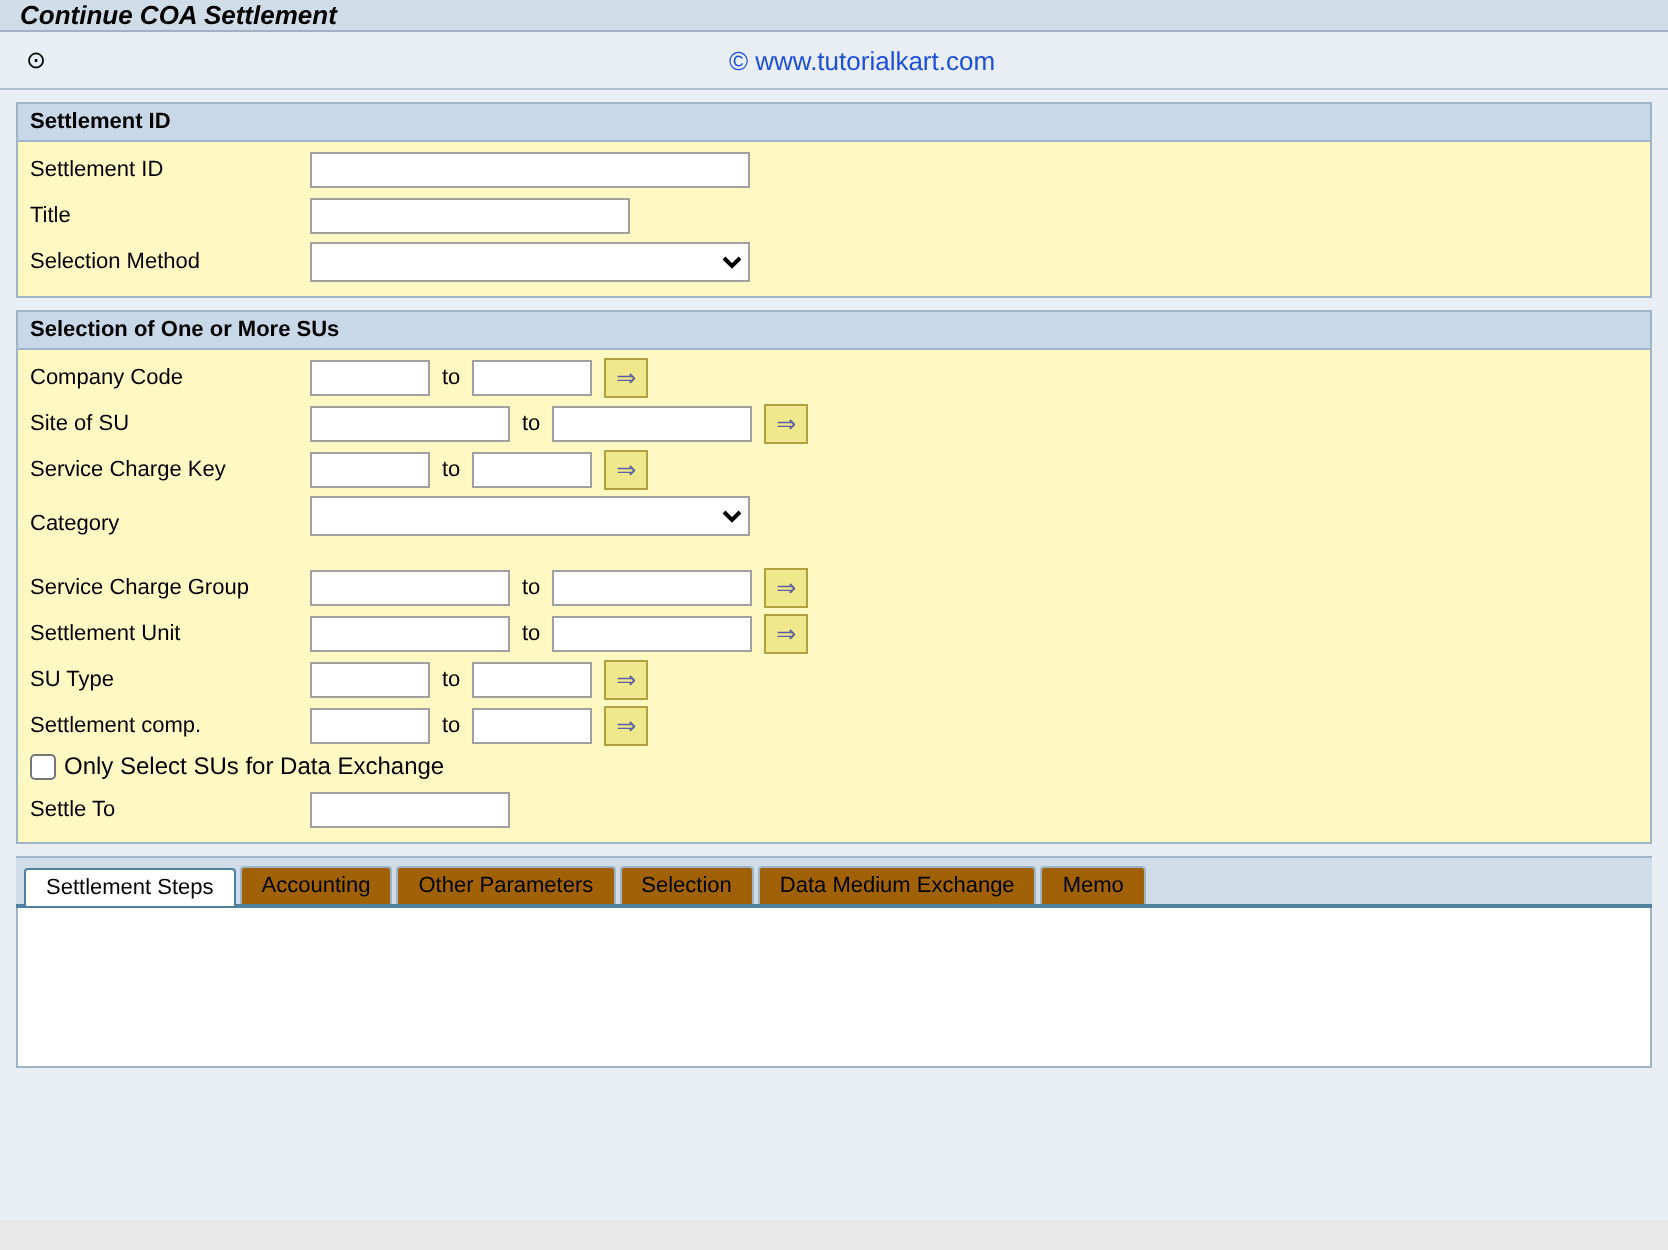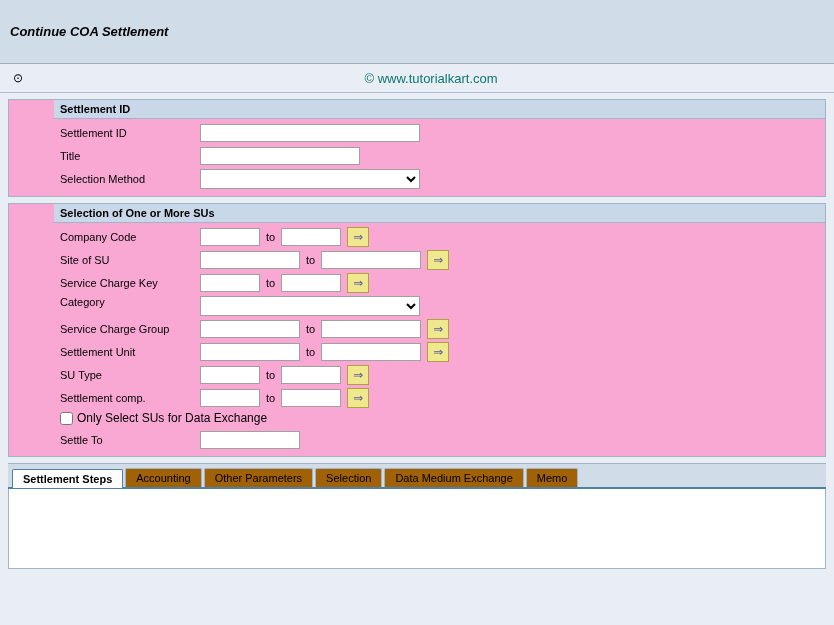--- a/index.html
+++ b/index.html
@@ -4,21 +4,21 @@
   <style>
     * { box-sizing: border-box; margin: 0; padding: 0; }
     body {
       font-family: Arial, sans-serif;
       font-size: 12px;
       background: #e8e8e8;
       color: #000;
     }
     .title-bar {
       background: #d0dce8;
-      padding: 24px 10px;
+      padding: 0 10px;
       border-bottom: 1px solid #a0b0c0;
       font-weight: bold;
       font-style: italic;
       font-size: 13px;
     }
     .toolbar {
       background: #e8eef4;
       padding: 4px 8px;
       border-bottom: 1px solid #b0c0d0;
       display: flex;
@@ -29,34 +29,33 @@
       width: 20px;
       height: 20px;
       display: flex;
       align-items: center;
       justify-content: center;
       cursor: pointer;
     }
     .watermark {
       flex: 1;
       text-align: center;
-      color: #0f766e;
+      color: #1d4ed8;
       font-size: 13px;
     }
     .main-content {
       padding: 6px 8px;
       background: #e8eef4;
       height: calc(625px - 60px);
       overflow: auto;
     }
     .section {
       border: 1px solid #a0b4c8;
       margin-bottom: 6px;
-      background: #f9a8d4;
-      padding-left: 45px;
+      background: #fef9c3;
     }
     .section-header {
       background: #c8d8e8;
       padding: 3px 6px;
       font-weight: bold;
       font-size: 11px;
       border-bottom: 1px solid #a0b4c8;
     }
     .section-body {
       padding: 4px 6px;
@@ -139,35 +138,35 @@
       font-size: 11px;
       border: 1px solid #a0b4c8;
       border-bottom: none;
       background: #a16207;
       cursor: pointer;
       border-radius: 2px 2px 0 0;
     }
     .tab.active {
       background: #fff;
       border-color: #5080a0;
-      font-weight: bold;
+      font-weight: normal;
       position: relative;
       bottom: -1px;
     }
     .tab-content {
       background: #fff;
       border: 1px solid #a0b4c8;
       border-top: none;
       min-height: 80px;
       padding: 6px;
     }
     .category-row {
       display: flex;
-      align-items: flex-start;
-      margin-bottom: 3px;
+      align-items: flex-end;
+      margin-bottom: 16px;
     }
   </style>
 </head>
 <body>
 
 <div class="title-bar">
   <span>Continue COA Settlement</span>
 </div>
 
 <div class="toolbar">

